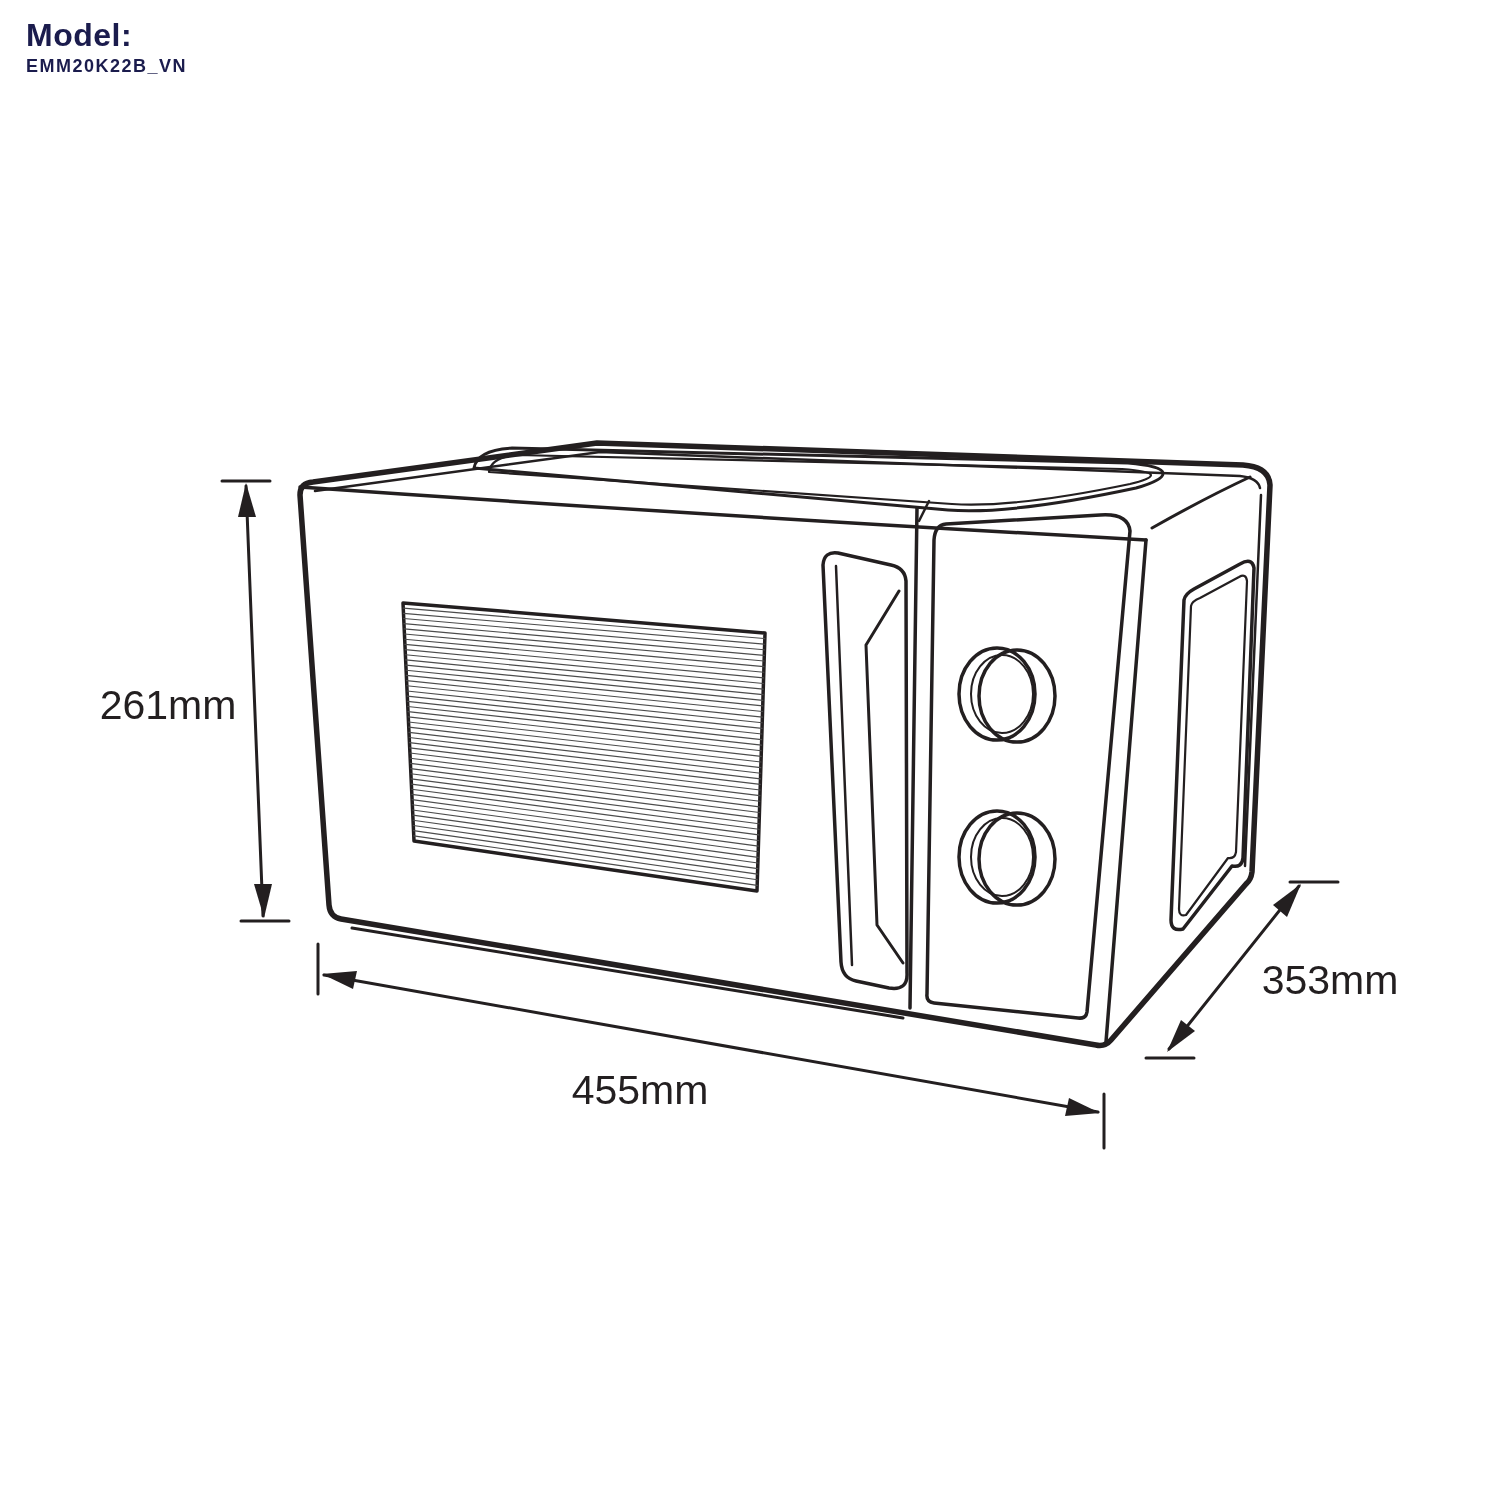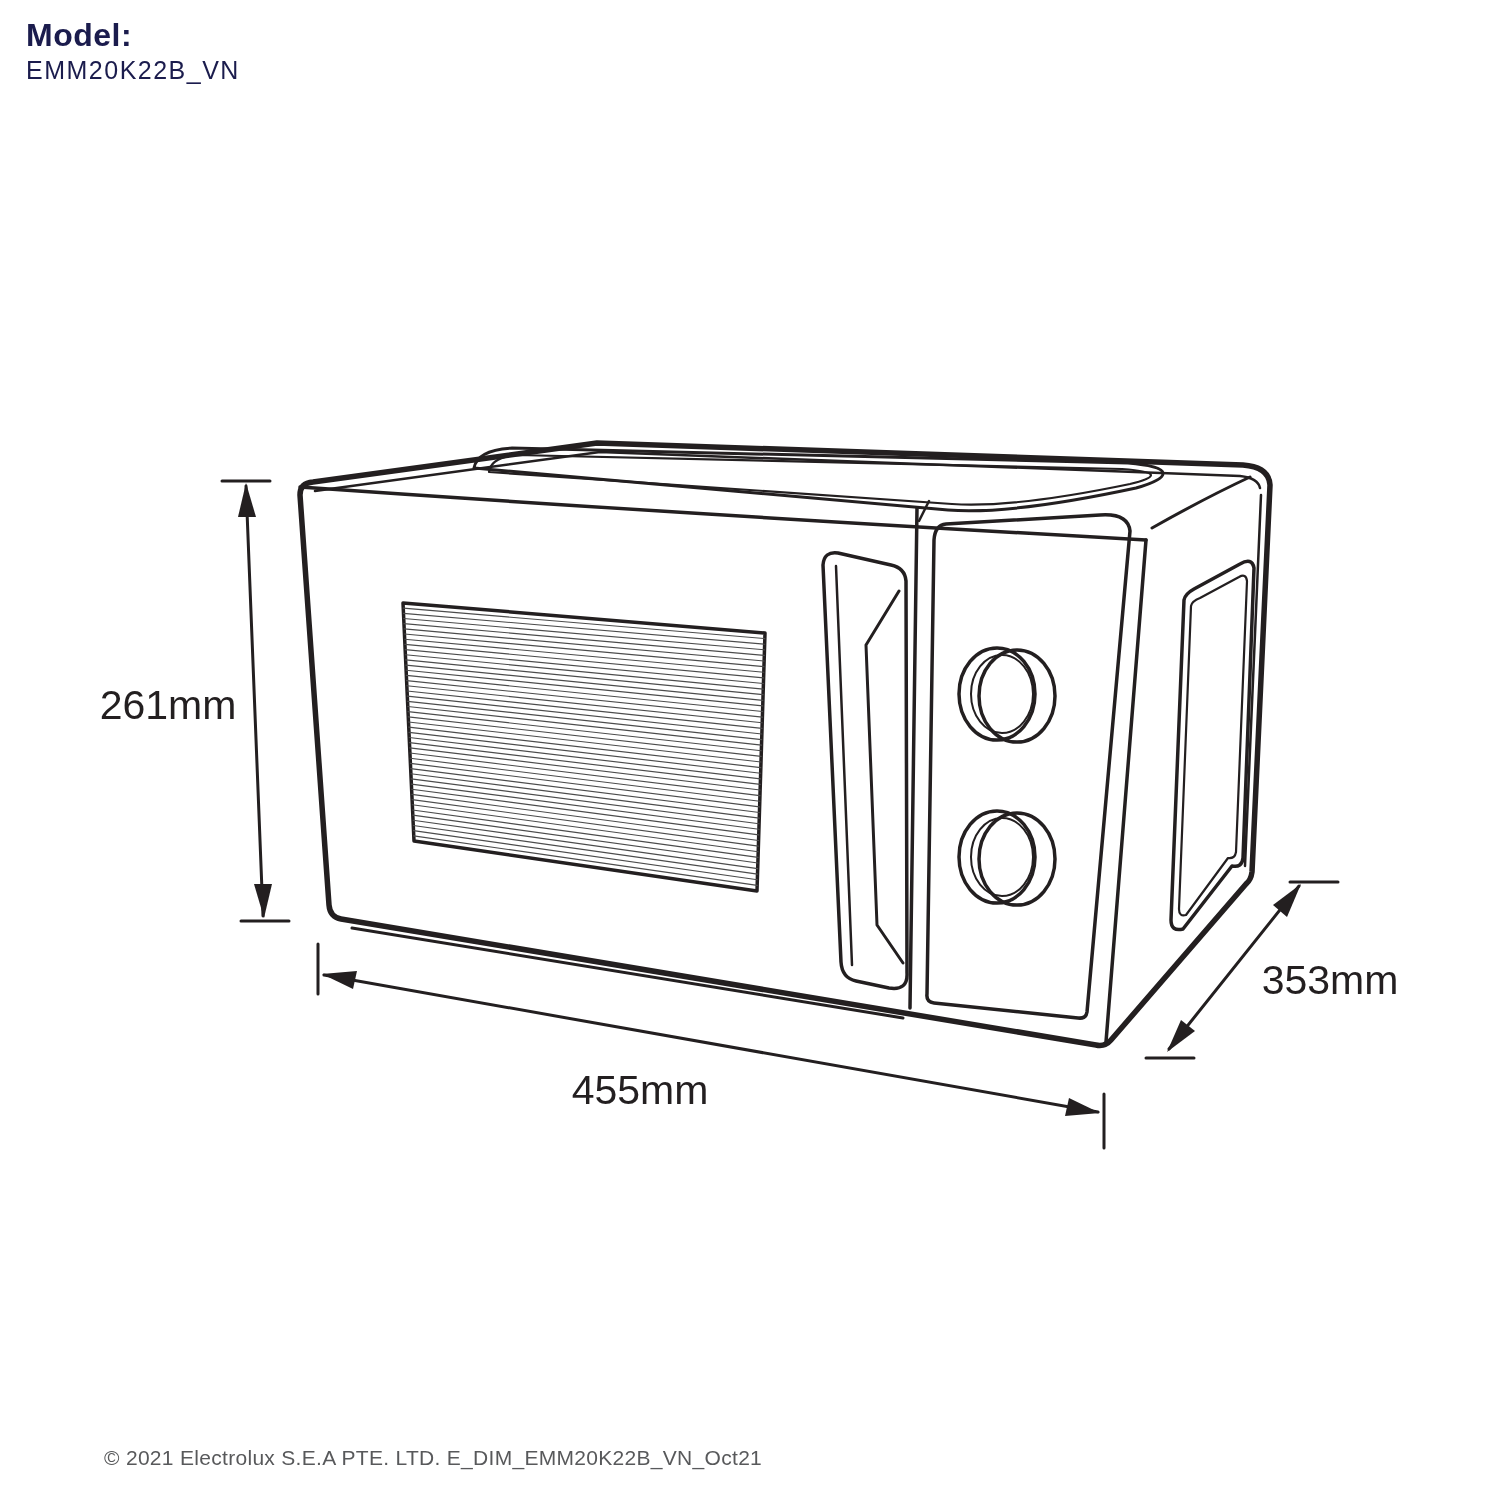--- a/index.html
+++ b/index.html
@@ -1,20 +1,20 @@
 <!DOCTYPE html>
 <html><head>
 <meta charset="utf-8">
 <style>
   html,body{margin:0;padding:0;background:#ffffff;}
   body{width:1500px;height:1500px;position:relative;font-family:"Liberation Sans",sans-serif;}
   .stage{position:absolute;inset:0;width:1500px;height:1500px;}
   .model-block{position:absolute;left:26px;top:16px;color:#1b1c4d;}
   .model-label{font-size:32px;font-weight:bold;letter-spacing:.5px;line-height:1.2;}
-  .model-value{font-size:25px;font-weight:400;letter-spacing:1.5px;margin-top:2px;}
+  .model-value{font-size:18px;font-weight:700;letter-spacing:1.5px;margin-top:2px;}
   .footer-note{position:absolute;left:104px;top:1446px;font-size:21px;color:#58595b;letter-spacing:.3px;}
   svg text{font-family:"Liberation Sans",sans-serif;fill:#231f20;}
   .dim-label{font-size:41px;}
 </style>
 </head>
 <body>
 
 <div class="stage">
 
   <div class="model-block">
@@ -163,14 +163,13 @@
         <path fill="#231f20" stroke="none" d="M 1301,884 L 1287,917 L 1273,905 Z"></path>
         <path fill="#231f20" stroke="none" d="M 1167,1052 L 1195,1031 L 1181,1020 Z"></path>
       </g>
 
       <text class="dim-label" x="168" y="719" text-anchor="middle" stroke="none">261mm</text>
       <text class="dim-label" x="640" y="1104" text-anchor="middle" stroke="none">455mm</text>
       <text class="dim-label" x="1330" y="994" text-anchor="middle" stroke="none">353mm</text>
     </g>
   </svg>
 
-  <div class="footer-note">© 2021 Electrolux S.E.A PTE. LTD. E_DIM_EMM20K22B_VN_Oct21</div>
 </div>
 
 </body></html>

